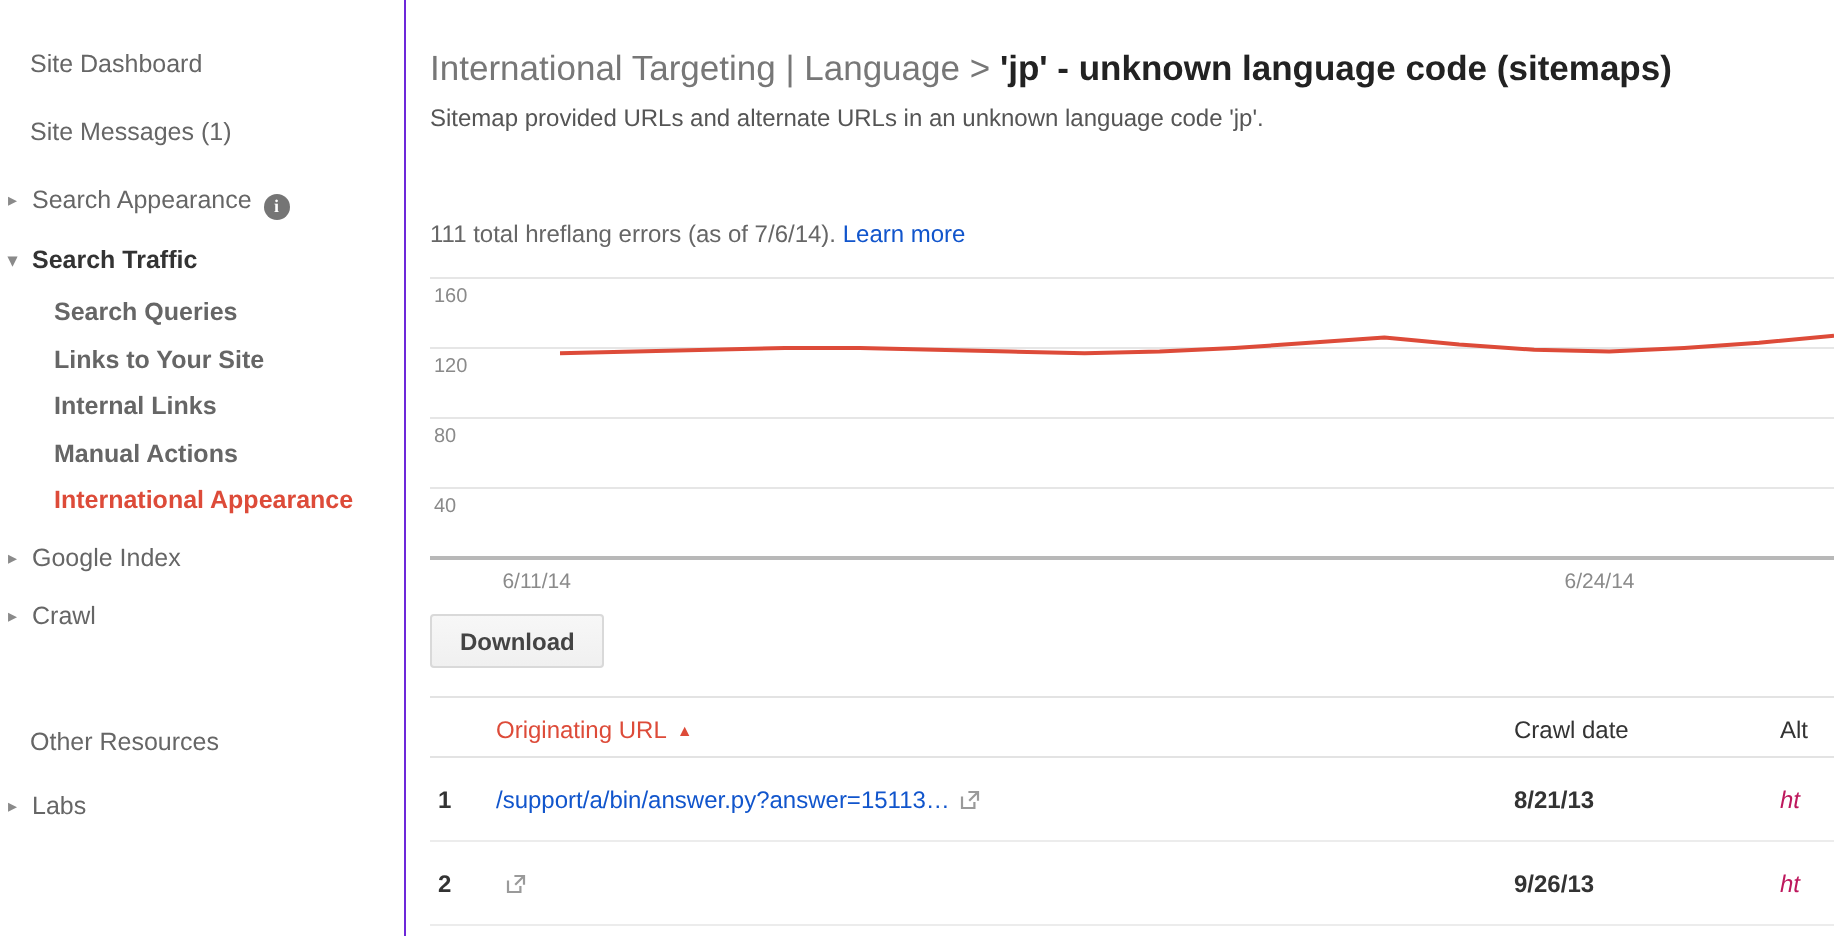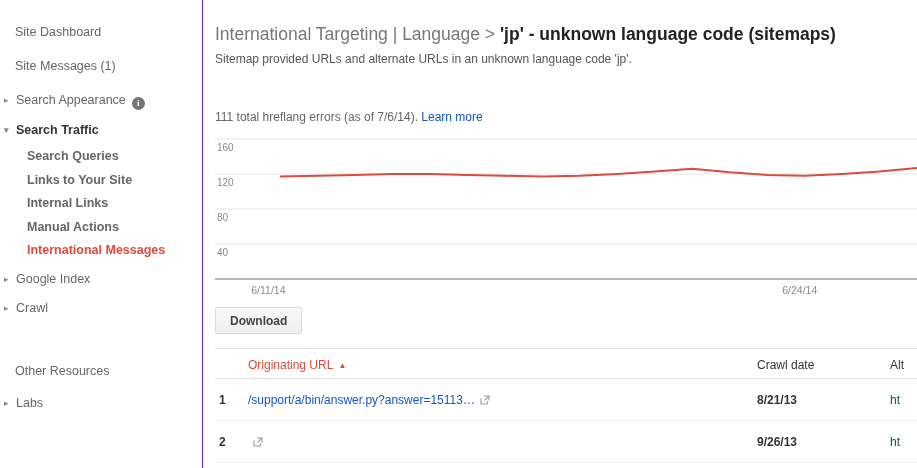--- a/index.html
+++ b/index.html
@@ -50,38 +50,38 @@
   .grid-header .col-origin { position:absolute; left:33px; top:9px; color:#dd4b39; cursor:pointer; }
   .grid-header .sort-arrow { font-size:8px; color:#dd4b39; margin-left:5px; vertical-align:1px; }
   .col-crawl { position:absolute; left:542px; top:9px; }
   .col-alt { position:absolute; left:675px; top:9px; }
   .grid-row { position:relative; height:42px; border-bottom:1px solid #ececec; font-size:12px; }
   .row-num { position:absolute; left:4px; top:14px; color:#333; font-weight:bold; }
   .row-url { position:absolute; left:33px; top:14px; color:#1155cc; text-decoration:none;
     cursor:pointer; white-space:nowrap; }
   .ext-icon { display:inline-block; margin-left:5px; vertical-align:-1px; }
   .row-date { position:absolute; left:542px; top:14px; color:#333; font-weight:bold; }
-  .row-alt { position:absolute; left:675px; top:14px; color:#0c4a6e; text-decoration:none;
-    cursor:pointer; white-space:nowrap; }
+  .row-alt { position:absolute; left:675px; top:14px; color:#be185d; text-decoration:none;
+    cursor:pointer; white-space:nowrap;font-style:italic; }
 </style>
 </head>
 <body>
 
 <div class="canvas">
 
   <div class="sidebar">
     <div class="nav-item plain" style="top:25px"><span>Site Dashboard</span></div>
     <div class="nav-item plain" style="top:59px"><span>Site Messages (1)</span></div>
     <div class="nav-item" style="top:93px"><span class="tri">▸</span><span>Search Appearance</span><span class="info-icon">i</span></div>
     <div class="nav-item bold" style="top:123px"><span class="tri">▾</span><span>Search Traffic</span></div>
     <div class="nav-item sub" style="top:149px"><span>Search Queries</span></div>
     <div class="nav-item sub" style="top:173px"><span>Links to Your Site</span></div>
     <div class="nav-item sub" style="top:196px"><span>Internal Links</span></div>
     <div class="nav-item sub" style="top:220px"><span>Manual Actions</span></div>
-    <div class="nav-item sub active" style="top:243px"><span>International Messages</span></div>
+    <div class="nav-item sub active" style="top:243px"><span>International Appearance</span></div>
     <div class="nav-item" style="top:272px"><span class="tri">▸</span><span>Google Index</span></div>
     <div class="nav-item" style="top:301px"><span class="tri">▸</span><span>Crawl</span></div>
     <div class="nav-item plain" style="top:364px"><span>Other Resources</span></div>
     <div class="nav-item" style="top:396px"><span class="tri">▸</span><span>Labs</span></div>
   </div>
 
   <div class="main">
 
     <div class="page-title"><span>International Targeting | Language &gt; </span><b>'jp' - unknown language code (sitemaps)</b></div>
 

